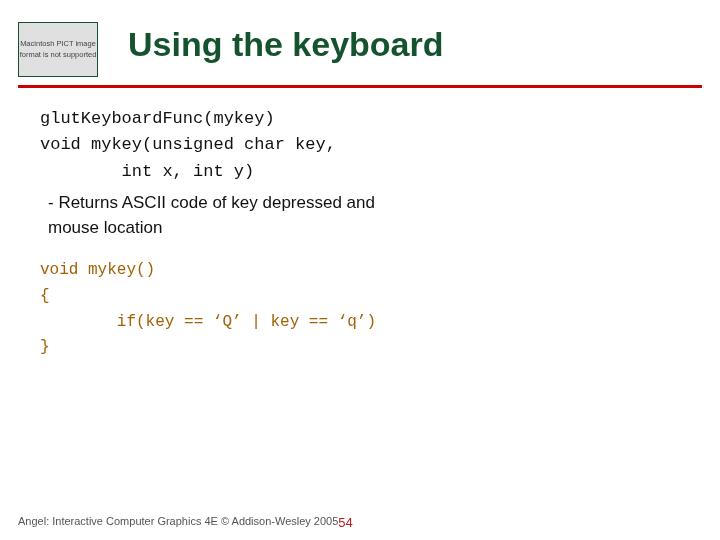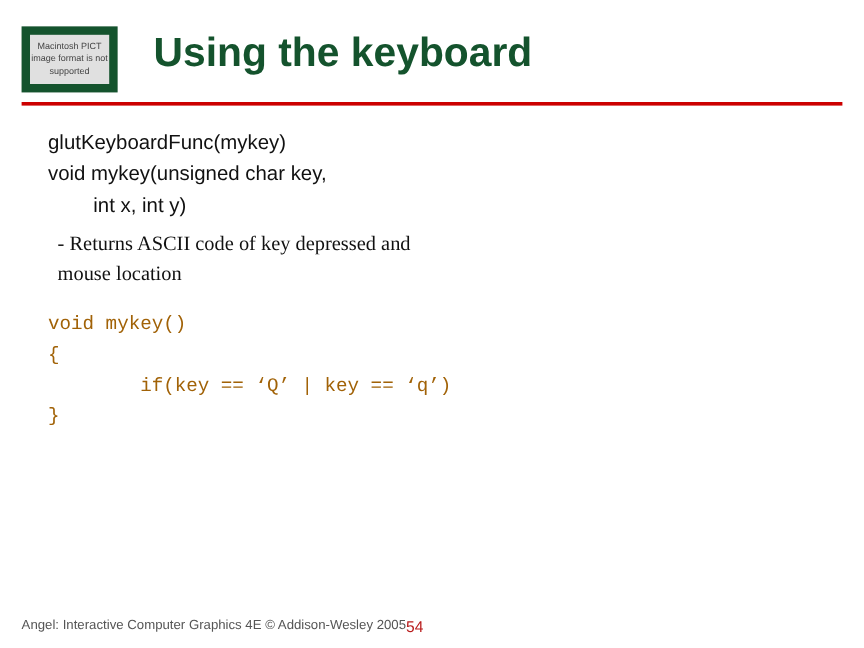--- a/index.html
+++ b/index.html
@@ -38,21 +38,21 @@
       font-size: 9px;
       color: #555;
       line-height: 1.3;
       padding-top: 4px;
     }
 
     .logo-area .logo-box {
       width: 80px;
       height: 55px;
       background: #e0e0e0;
-      border: 7px solid #14532d;
+      border: 1px solid #14532d;
       display: flex;
       align-items: center;
       justify-content: center;
       font-size: 7.5px;
       color: #444;
       text-align: center;
       line-height: 1.4;
     }
 
     .title-area {
@@ -71,34 +71,34 @@
       height: 3px;
       background: #cc0000;
       margin: 8px 18px 0 18px;
     }
 
     .content-area {
       padding: 18px 40px 10px 40px;
     }
 
     .code-block {
-      font-family: Liberation Sans, sans-serif;
+      font-family: Liberation Mono, monospace;
       font-size: 17px;
       line-height: 1.55;
       color: #111;
       margin-bottom: 6px;
     }
 
     .code-block .line {
       display: block;
       white-space: pre;
     }
 
     .description {
-      font-family: Liberation Serif, serif;
+      font-family: Liberation Sans, sans-serif;
       font-size: 17px;
       color: #111;
       margin: 4px 0 18px 0;
       padding-left: 8px;
       line-height: 1.45;
     }
 
     .code-block2 {
       font-family: 'Courier New', Courier, monospace;
       font-size: 16px;

